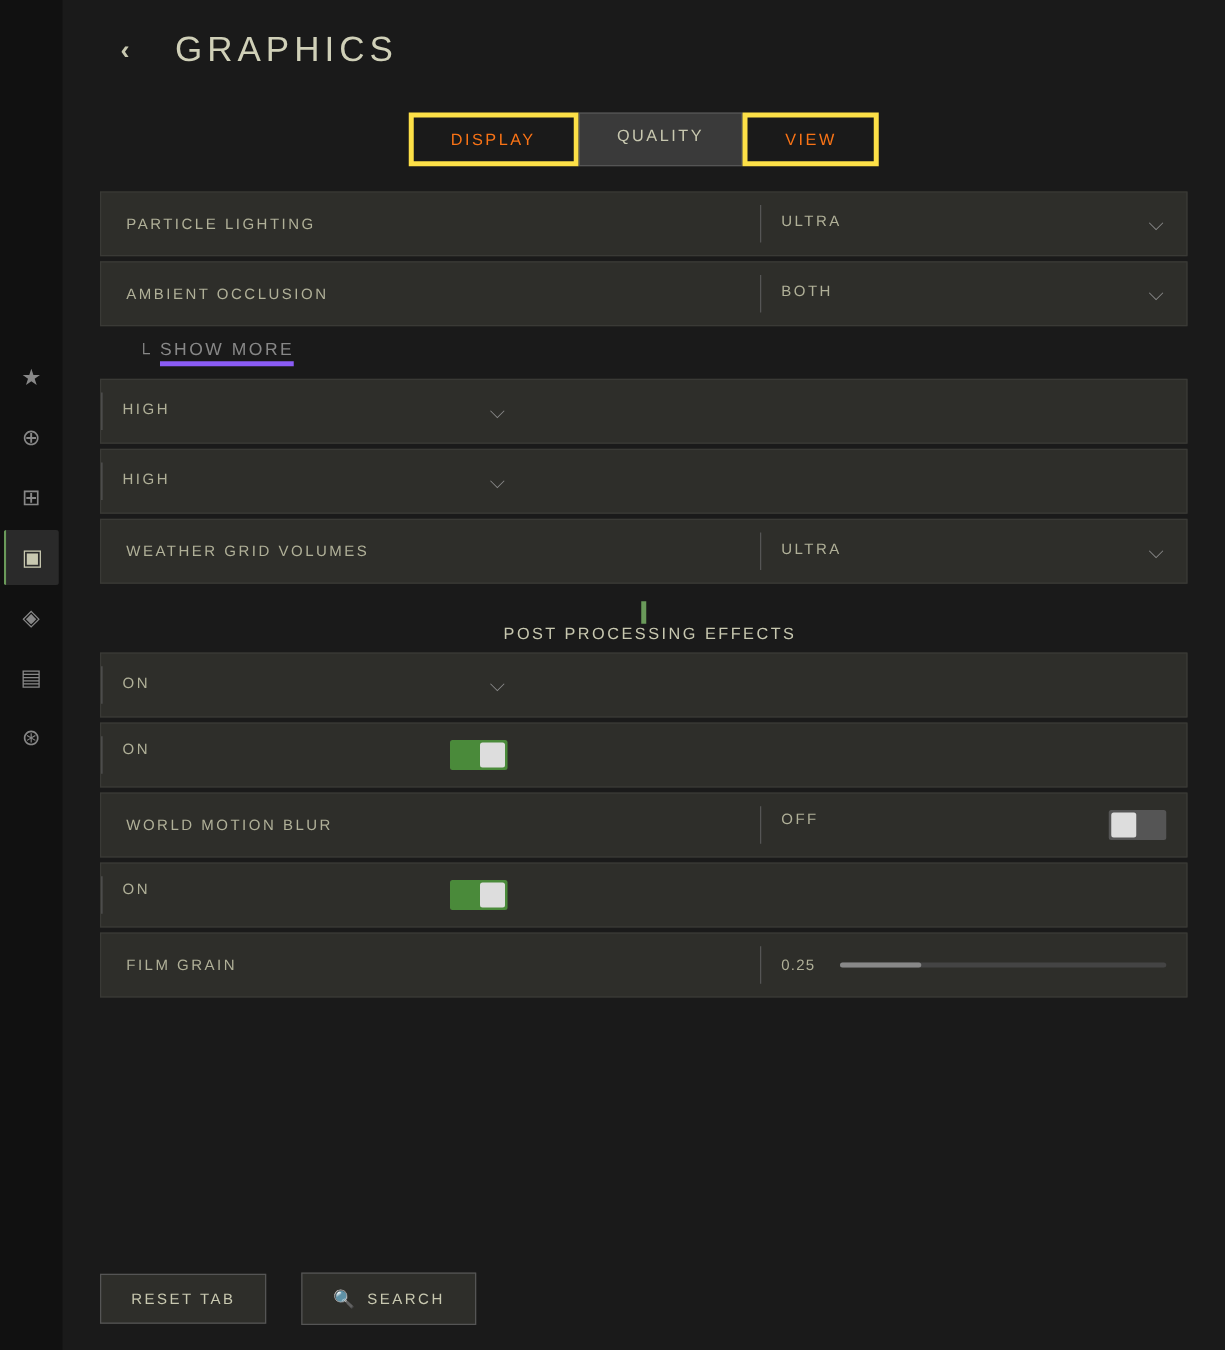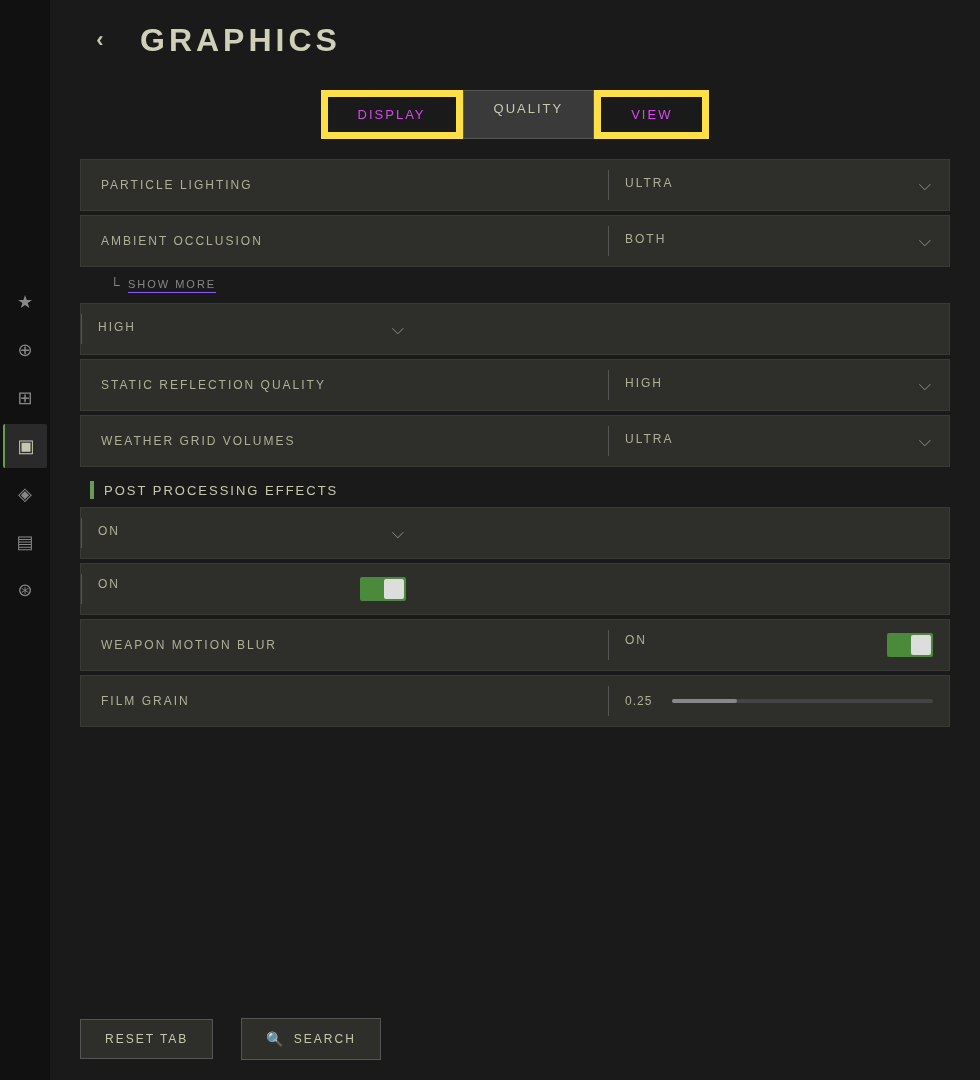--- a/index.html
+++ b/index.html
@@ -66,42 +66,42 @@
       display: flex;
       align-items: center;
       justify-content: center;
       cursor: pointer;
       color: #c8c8b0;
       font-size: 22px;
       font-weight: bold;
     }
 
     .page-title {
-      font-size: 32px;
-      font-weight: bold;
+      font-size: 28px;
+      font-weight: normal;
       letter-spacing: 4px;
       color: #d0d0b8;
       text-transform: uppercase;
     }
 
     
     .tabs {
       display: flex;
       justify-content: center;
       gap: 0;
       padding: 10px 30px 20px;
     }
 
     .tab {
       padding: 10px 30px;
       cursor: pointer;
       font-size: 13px;
       letter-spacing: 2px;
-      color: #d946ef;
-      border: 7px solid #fde047;
+      color: #f97316;
+      border: 4px solid #fde047;
       background: transparent;
       text-transform: uppercase;
     }
 
     .tab.active {
       background: #3a3a3a;
       color: #c8c8b0;
       border: 1px solid #555;
     }
 
@@ -201,38 +201,39 @@
       align-items: center;
       gap: 8px;
     }
 
     .show-more-indent {
       color: #888;
       font-size: 14px;
     }
 
     .show-more-btn {
-      font-size: 11px;
+      font-size: 14px;
       letter-spacing: 2px;
       color: #888;
       cursor: pointer;
       text-transform: uppercase;
-      border-bottom: 1px solid #8b5cf6;
+      border-bottom: 4px solid #8b5cf6;
       padding-bottom: 2px;
     }
 
     
     .section-header {
       font-size: 13px;
       letter-spacing: 2px;
       color: #c8c8b0;
       text-transform: uppercase;
       padding: 10px 0 8px 10px;
       display: flex;
       align-items: center;
+      flex-direction: column;
     }
 
     .section-header-bar {
       width: 4px;
       height: 18px;
       background: #6a9a5a;
       margin-right: 10px;
     }
 
     
@@ -362,21 +363,20 @@
 
     <div class="setting-row">
       <div class="setting-divider"></div>
       <div class="setting-value">
         <span>HIGH</span>
         <span class="chevron-icon">⌵</span>
       </div>
     </div>
 
     <div class="setting-row">
-      <div class="setting-label">STATIC REFLECTION QUALITY</div>
       <div class="setting-divider"></div>
       <div class="setting-value">
         <span>HIGH</span>
         <span class="chevron-icon">⌵</span>
       </div>
     </div>
 
     <div class="setting-row">
       <div class="setting-label">WEATHER GRID VOLUMES</div>
       <div class="setting-divider"></div>
@@ -402,23 +402,32 @@
     <div class="setting-row">
       <div class="setting-divider"></div>
       <div class="setting-value">
         <span>ON</span>
         <div class="toggle on">
           <div class="toggle-thumb"></div>
         </div>
       </div>
     </div>
 
-
-    <div class="setting-row">
-      <div class="setting-label">WEAPON MOTION BLUR</div>
+    <div class="setting-row">
+      <div class="setting-label">WORLD MOTION BLUR</div>
+      <div class="setting-divider"></div>
+      <div class="setting-value">
+        <span>OFF</span>
+        <div class="toggle off">
+          <div class="toggle-thumb"></div>
+        </div>
+      </div>
+    </div>
+
+    <div class="setting-row">
       <div class="setting-divider"></div>
       <div class="setting-value">
         <span>ON</span>
         <div class="toggle on">
           <div class="toggle-thumb"></div>
         </div>
       </div>
     </div>
 
     <div class="setting-row">

